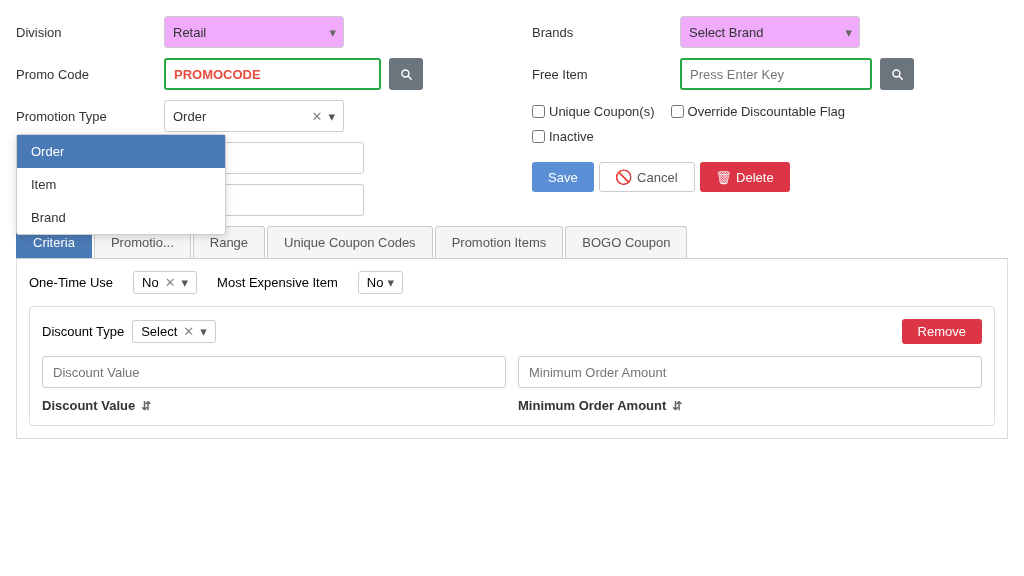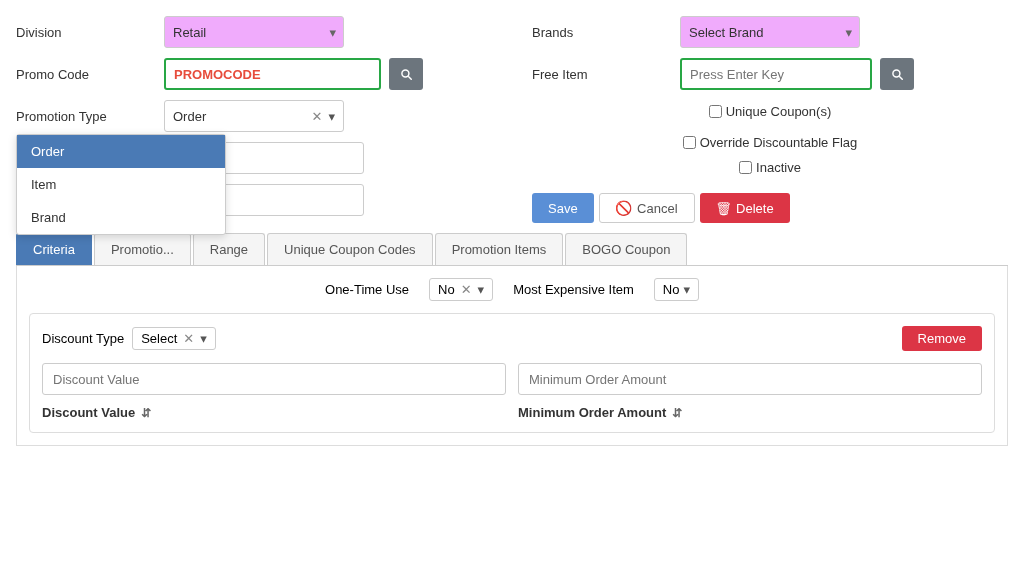--- a/index.html
+++ b/index.html
@@ -11,35 +11,35 @@
     .form-label { width: 140px; font-size: 13px; color: #333; flex-shrink: 0; }
     .form-input { border: 1px solid #ccc; border-radius: 3px; padding: 5px 8px; font-size: 13px; color: #333; height: 32px; }
     .select-wrapper { position: relative; display: inline-flex; align-items: center; }
     .select-wrapper select { appearance: none; border: 1px solid #ccc; border-radius: 3px; padding: 5px 28px 5px 8px; font-size: 13px; color: #333; height: 32px; background: #f0abfc; min-width: 180px; }
     .select-arrow { position: absolute; right: 8px; pointer-events: none; color: #666; }
     .promo-code-input { border: 2px solid #28a745; border-radius: 3px; padding: 5px 8px; font-size: 13px; color: #e74c3c; font-weight: bold; height: 32px; width: 217px; }
     .search-btn { background: #6c757d; border: none; border-radius: 3px; padding: 5px 10px; cursor: pointer; height: 32px; display: flex; align-items: center; justify-content: center; }
     .search-btn svg { fill: white; }
     .free-item-input { border: 2px solid #28a745; border-radius: 3px; padding: 5px 8px; font-size: 13px; color: #999; height: 32px; width: 192px; }
     .brand-select { min-width: 220px; }
-    .checkboxes-row { display: flex; align-items: center; gap: 16px; margin-top: 4px; flex-direction: column; }
+    .checkboxes-row { display: flex; align-items: center; gap: 16px; margin-top: 4px; }
     .checkbox-item { display: flex; align-items: center; gap: 4px; font-size: 13px; color: #333; }
     .action-buttons { display: flex; gap: 5px; margin-top: 8px; }
     .btn-save { background: #5a8fd6; color: white; border: none; border-radius: 3px; padding: 6px 16px; cursor: pointer; font-size: 13px; }
     .btn-cancel { background: white; color: #555; border: 1px solid #ccc; border-radius: 3px; padding: 6px 16px; cursor: pointer; font-size: 13px; display: flex; align-items: center; gap: 4px; }
     .btn-delete { background: #dc3545; color: white; border: none; border-radius: 3px; padding: 6px 16px; cursor: pointer; font-size: 13px; display: flex; align-items: center; gap: 4px; }
     .promotion-type-input { border: 1px solid #ccc; border-radius: 3px; padding: 5px 8px; font-size: 13px; color: #333; height: 32px; width: 180px; display: flex; align-items: center; justify-content: space-between; cursor: pointer; background: white; }
     .dropdown-menu { position: absolute; top: 34px; left: 0; width: 210px; background: white; border: 1px solid #ccc; border-radius: 3px; z-index: 100; box-shadow: 0 2px 8px rgba(0,0,0,0.15); }
     .dropdown-item { padding: 9px 14px; cursor: pointer; font-size: 13px; color: #333; }
     .dropdown-item.selected { background: #4a7ab5; color: white; }
     .tabs-row { display: flex; border-bottom: 1px solid #ccc; margin-top: 8px; }
     .tab { padding: 8px 16px; font-size: 13px; cursor: pointer; color: #555; border: 1px solid #ccc; border-bottom: none; background: #f5f5f5; margin-right: 2px; border-radius: 3px 3px 0 0; }
     .tab.active { background: #4a7ab5; color: white; border-color: #4a7ab5; }
     .criteria-panel { background: white; padding: 12px; border: 1px solid #ddd; border-top: none; }
-    .one-time-row { display: flex; align-items: center; gap: 20px; margin-bottom: 12px; justify-content: center; }
+    .one-time-row { display: flex; align-items: center; gap: 20px; margin-bottom: 12px; }
     .tag-select { display: inline-flex; align-items: center; gap: 4px; border: 1px solid #ccc; border-radius: 3px; padding: 3px 8px; background: white; font-size: 13px; cursor: pointer; }
     .discount-card { border: 1px solid #ddd; border-radius: 4px; padding: 12px; }
     .discount-card-header { display: flex; align-items: center; justify-content: space-between; margin-bottom: 12px; }
     .discount-type-row { display: flex; align-items: center; gap: 8px; }
     .btn-remove { background: #dc3545; color: white; border: none; border-radius: 3px; padding: 5px 16px; cursor: pointer; font-size: 13px; }
     .discount-inputs { display: flex; gap: 12px; margin-bottom: 10px; }
     .discount-value-input, .min-order-input { flex: 1; border: 1px solid #ccc; border-radius: 3px; padding: 6px 10px; font-size: 13px; color: #999; height: 32px; }
     .sort-row { display: flex; gap: 12px; }
     .sort-col { flex: 1; display: flex; align-items: center; gap: 6px; font-size: 13px; font-weight: bold; color: #333; }
     .sort-icon { color: #666; font-size: 12px; }

